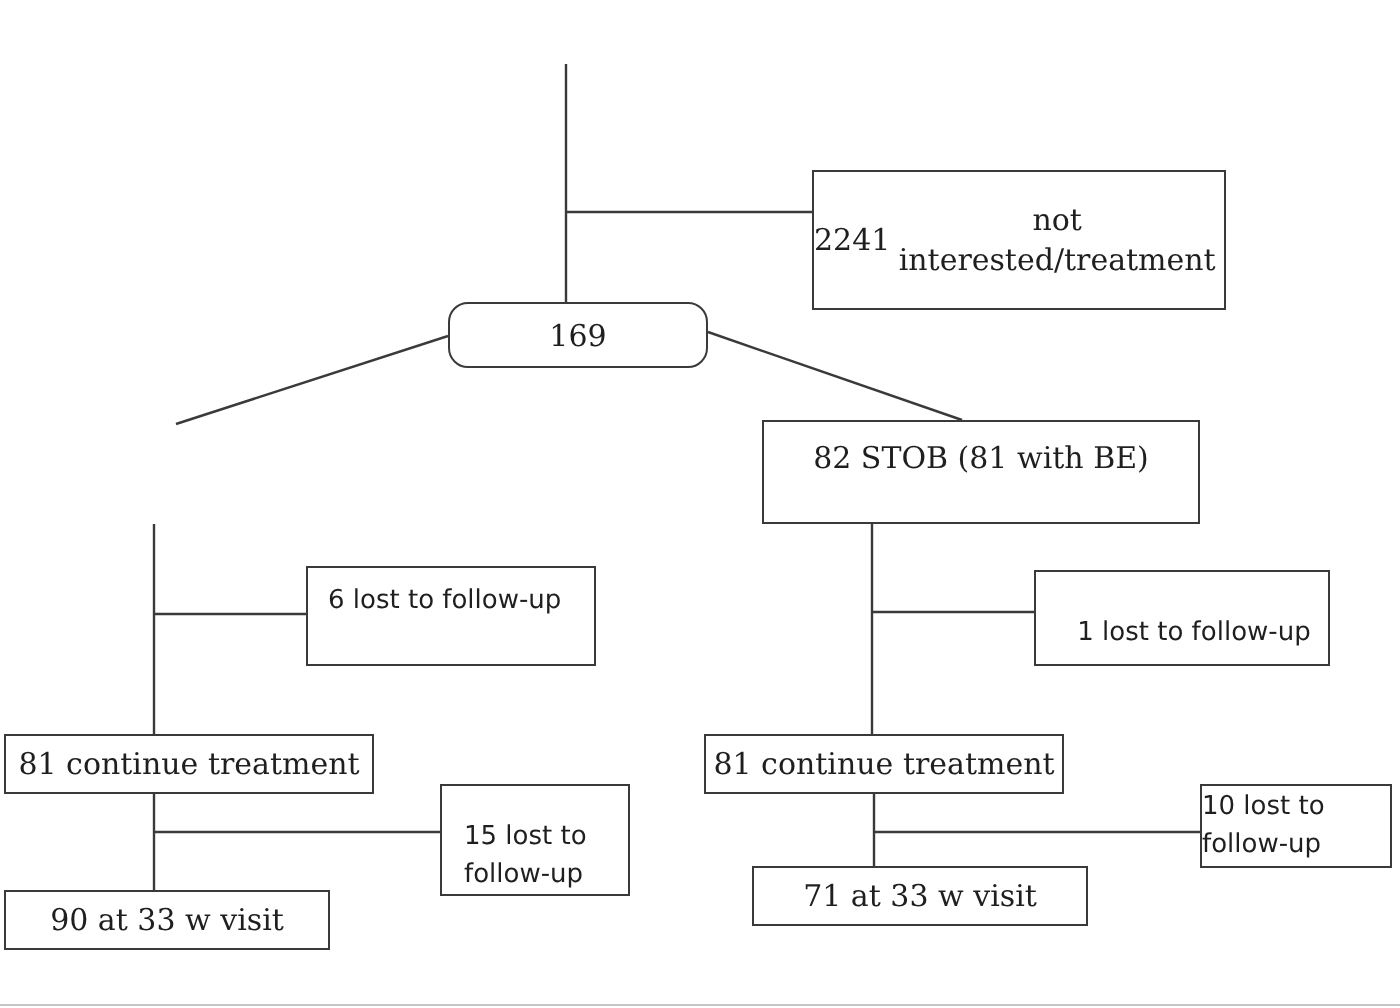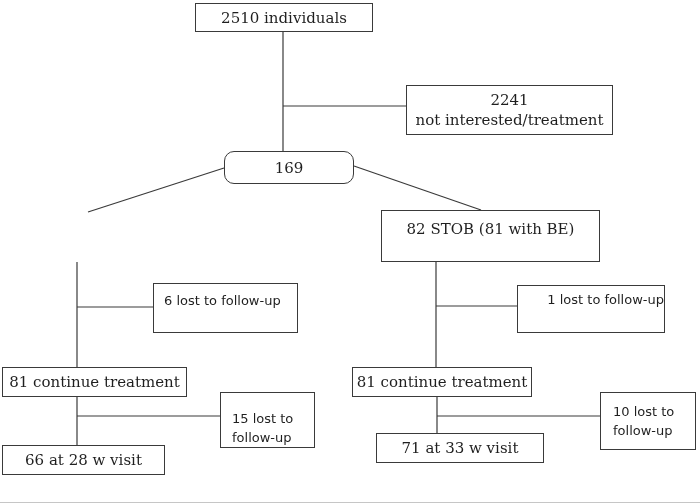--- a/index.html
+++ b/index.html
@@ -11,30 +11,30 @@
   .lines line { stroke:#3a3a3a; stroke-width:1.2; }
   .box {
     position:absolute; box-sizing:border-box; background:#ffffff;
     border:1.5px solid #3a3a3a; color:#1f1f1f;
     display:flex; align-items:center; justify-content:center; text-align:center;
   }
   .serif { font-family:"DejaVu Serif","Liberation Serif",serif; font-size:15px; }
   .sans  { font-family:"DejaVu Sans","Liberation Sans",sans-serif; font-size:13px; }
 
   .b-individuals   { left:195px; top:3px;   width:178px; height:29px; }
-  .b-excluded      { left:406px; top:85px;  width:207px; height:50px; flex-direction:column; line-height:20px; }
+  .b-excluded      { left:406px; top:85px;  width:207px; height:70px; line-height:20px; }
   .b-eligible      { left:224px; top:151px; width:130px; height:33px;border-radius:10px; }
   .b-mom           { left:22px;  top:212px; width:235px; height:50px; align-items:flex-start; padding-top:7px; }
   .b-stob          { left:381px; top:210px; width:219px; height:52px; align-items:flex-start; padding-top:9px;text-align:right; }
   .b-mom-lost1     { left:153px; top:283px; width:145px; height:50px; align-items:flex-start; justify-content:flex-start; padding:9px 0 16px 10px; text-align:left; }
-  .b-stob-lost1    { left:517px; top:285px; width:148px; height:48px; align-items:flex-start; justify-content:flex-end; padding:6px 0 0 12px; text-align:left; }
+  .b-stob-lost1    { left:517px; top:285px; width:148px; height:48px; align-items:flex-start; justify-content:center; padding:23px 0 0 12px; text-align:left; }
   .b-mom-continue  { left:2px;   top:367px; width:185px; height:30px; }
   .b-stob-continue { left:352px; top:367px; width:180px; height:30px; }
   .b-mom-lost2     { left:220px; top:392px; width:95px;  height:56px; flex-direction:column; align-items:flex-start; justify-content:flex-end; padding-left:11px; text-align:left; line-height:19px; }
-  .b-stob-lost2    { left:600px; top:392px; width:96px;  height:58px; flex-direction:column; align-items:flex-start; justify-content:center; padding-left:12px; text-align:left; line-height:19px; }
+  .b-stob-lost2    { left:600px; top:392px; width:96px;  height:42px; flex-direction:column; align-items:flex-start; justify-content:center; text-align:left; line-height:19px; }
   .b-mom-visit     { left:2px;   top:445px; width:163px; height:30px; }
   .b-stob-visit    { left:352px; top:433px; width:168px; height:30px;margin-left:24px; }
 
   .footer-rule { position:absolute; left:0; bottom:1px; width:700px; height:1px; background:#c6c6c6; }
 </style>
 </head>
 <body>
 
 <div class="stage">
 
@@ -46,23 +46,20 @@
     <line x1="77" y1="262" x2="77" y2="367"></line>
     <line x1="77" y1="307" x2="153" y2="307"></line>
     <line x1="436" y1="262" x2="436" y2="367"></line>
     <line x1="436" y1="306" x2="517" y2="306"></line>
     <line x1="77" y1="397" x2="77" y2="445"></line>
     <line x1="77" y1="416" x2="220" y2="416"></line>
     <line x1="437" y1="397" x2="437" y2="433"></line>
     <line x1="437" y1="416" x2="600" y2="416"></line>
   </svg>
 
-  <div class="box serif b-individuals">
-    <span>2510 individuals</span>
-  </div>
 
   <div class="box serif b-excluded">
     <div>2241</div>
     <div>not interested/treatment</div>
   </div>
 
   <div class="box serif b-eligible">
     <span>169</span>
   </div>
 
@@ -91,21 +88,21 @@
     <div>15 lost to</div>
     <div>follow-up</div>
   </div>
 
   <div class="box sans b-stob-lost2">
     <div>10 lost to</div>
     <div>follow-up</div>
   </div>
 
   <div class="box serif b-mom-visit">
-    <span>66 at 28 w visit</span>
+    <span>90 at 33 w visit</span>
   </div>
 
   <div class="box serif b-stob-visit">
     <span>71 at 33 w visit</span>
   </div>
 
   <div class="footer-rule"></div>
 
 </div>
 

